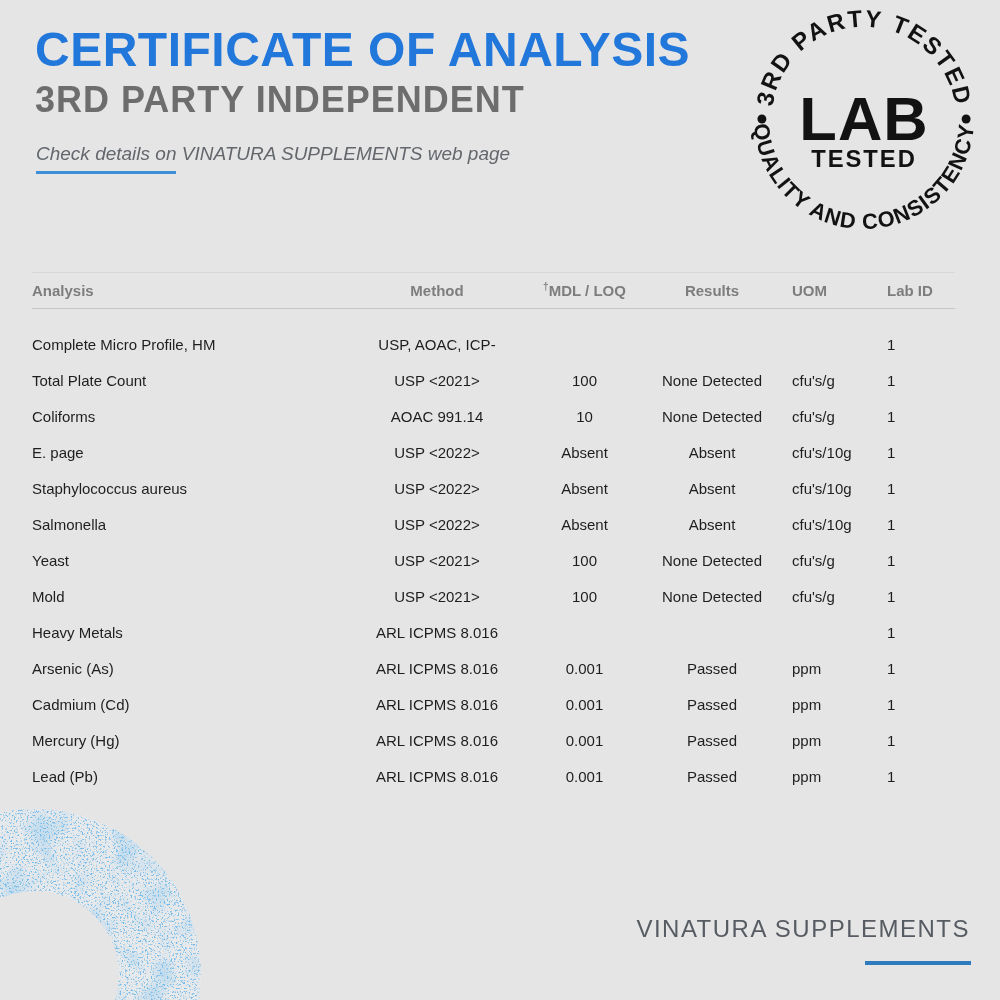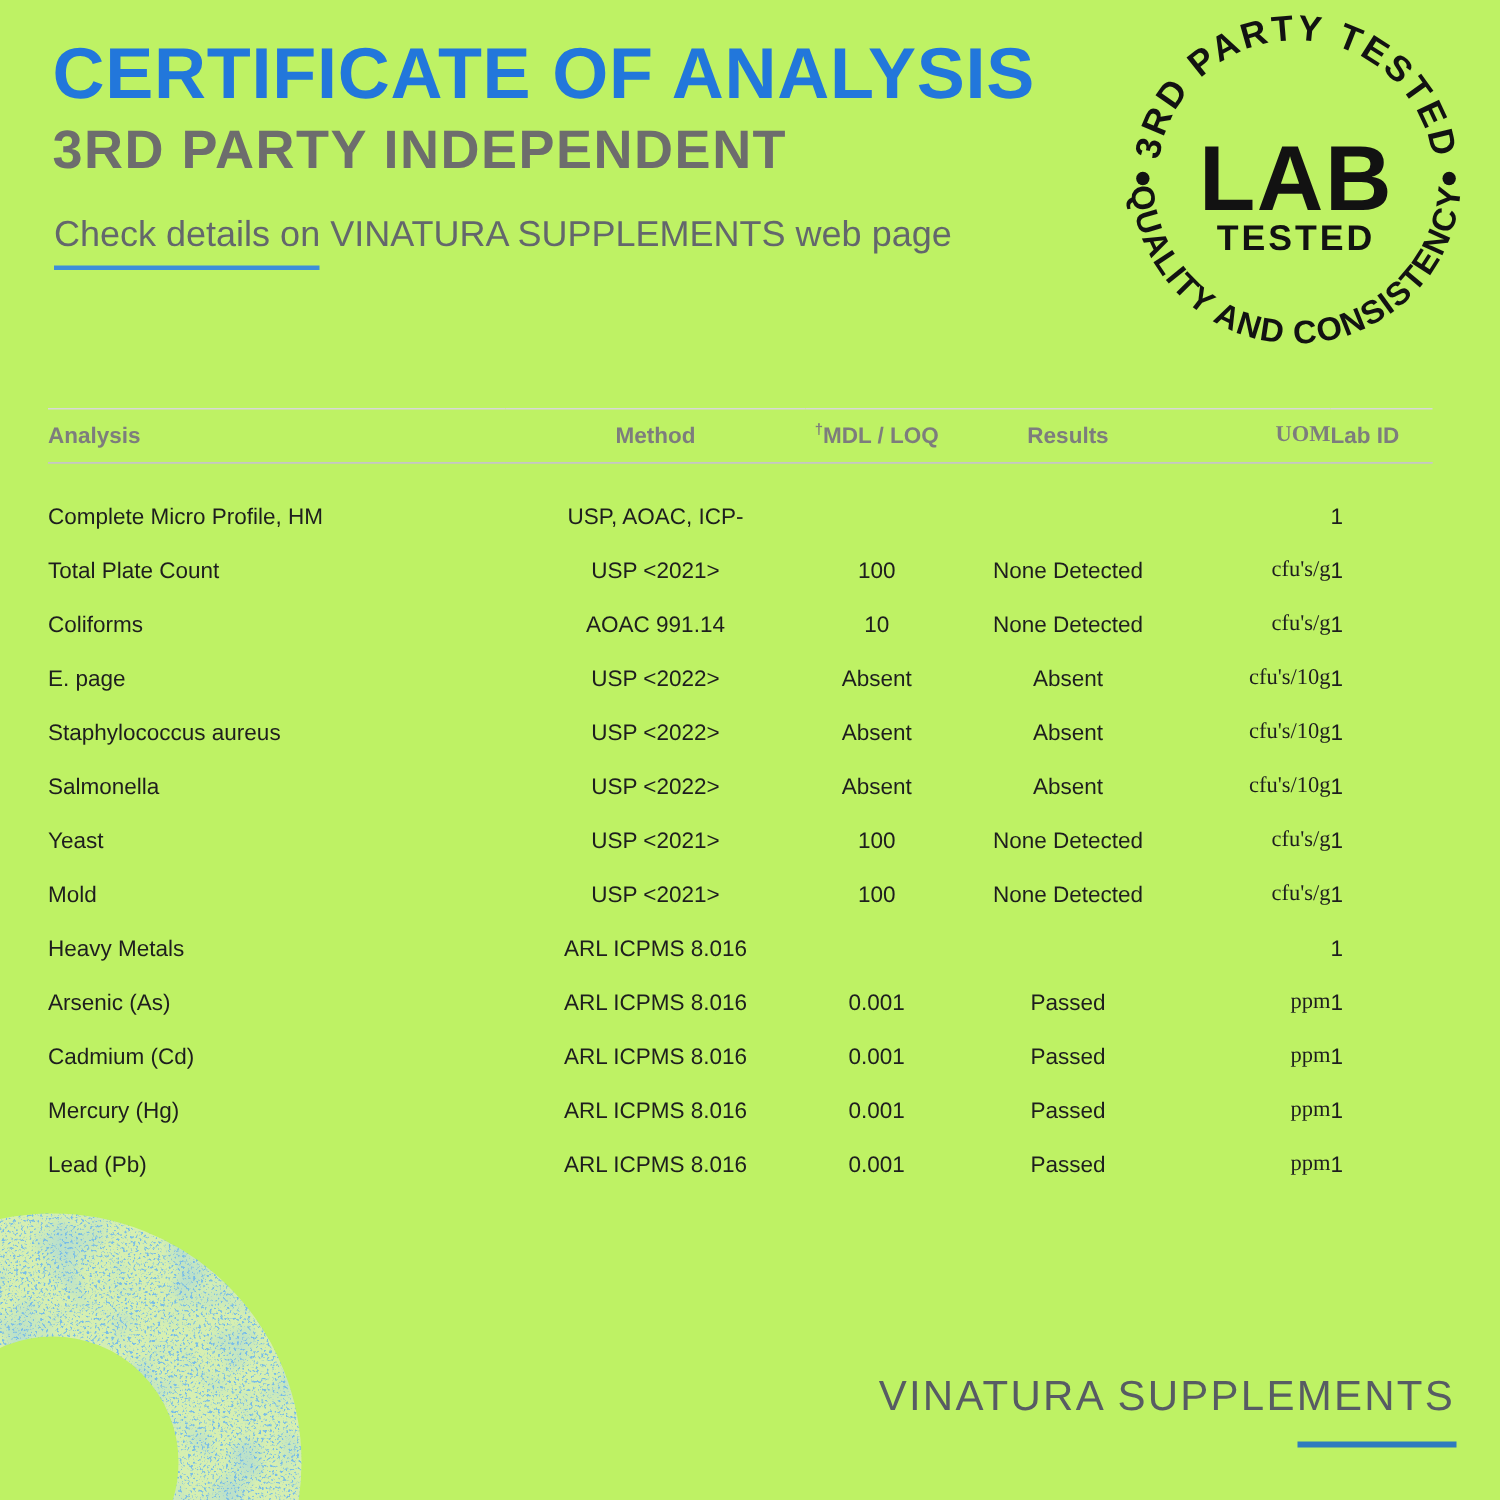--- a/index.html
+++ b/index.html
@@ -1,35 +1,35 @@
 <!DOCTYPE html>
 <html><head>
 <meta charset="utf-8">
 <style>
   * { margin:0; padding:0; box-sizing:border-box; }
   html,body { background:#ffffff; }
   .page {
-    position:relative; width:1000px; height:1000px; background:#bef264;
+    position:relative; width:1000px; height:1000px; background:#e5e5e5;
     overflow:hidden; font-family:"Liberation Sans","DejaVu Sans",sans-serif;
   }
 
   
   .title {
     position:absolute; left:35px; top:22px;
     font-size:48px; font-weight:bold; letter-spacing:0.5px;
     color:#2277db; white-space:nowrap;
   }
   .subtitle {
     position:absolute; left:35px; top:79px;
     font-size:36px; font-weight:bold; letter-spacing:1px;
     color:#6d6d6d; white-space:nowrap;
   }
   .note {
     position:absolute; left:36px; top:143px;
-    font-size:24px; color:#63676c; white-space:nowrap;
+    font-size:19px; color:#63676c; white-space:nowrap;font-style:italic;
   }
   .note .note-link {
     display:inline-block; padding-bottom:6px;
     border-bottom:3px solid #3d8fd8;
   }
 
   
   .badge { position:absolute; left:750px; top:5px; width:228px; height:228px; }
   .badge svg { display:block; width:100%; height:100%; }
   .badge text { fill:#121212; font-family:"Liberation Sans","DejaVu Sans",sans-serif; font-weight:bold; }
@@ -49,30 +49,30 @@
   }
   .analysis-table td {
     font-size:15px; color:#1e1e1e; line-height:17px;
     padding:9px 0 10px; white-space:nowrap; overflow:hidden;
   }
   .analysis-table tbody tr:first-child td { padding-top:27px; }
   .c1 { text-align:left; }
   .c2 { text-align:center; }
   .c3 { text-align:center; padding-right:24px; }
   .c4 { text-align:center; padding-left:42px; }
-  .c5 { text-align:right;font-family:Liberation Serif, serif; }
+  .c5 { text-align:left; }
   .c6 { text-align:left; }
   th.c6 { padding-right:5px; }
   td.c6 { padding-right:12px; }
   sup.dagger { font-size:10px; vertical-align:super; }
 
   
   .brand {
     position:absolute; right:30px; top:915px;
-    font-size:28px; letter-spacing:1.5px; color:#575c63; white-space:nowrap;
+    font-size:24px; letter-spacing:1.5px; color:#575c63; white-space:nowrap;
   }
   .brand-underline {
     position:absolute; left:865px; top:961px;
     width:106px; height:4px; background:#2e7cbe;
   }
 
   
   .ring { position:absolute; left:0; top:788px; width:220px; height:212px; pointer-events:none; }
   .ring svg { display:block; width:100%; height:100%; }
 </style>

